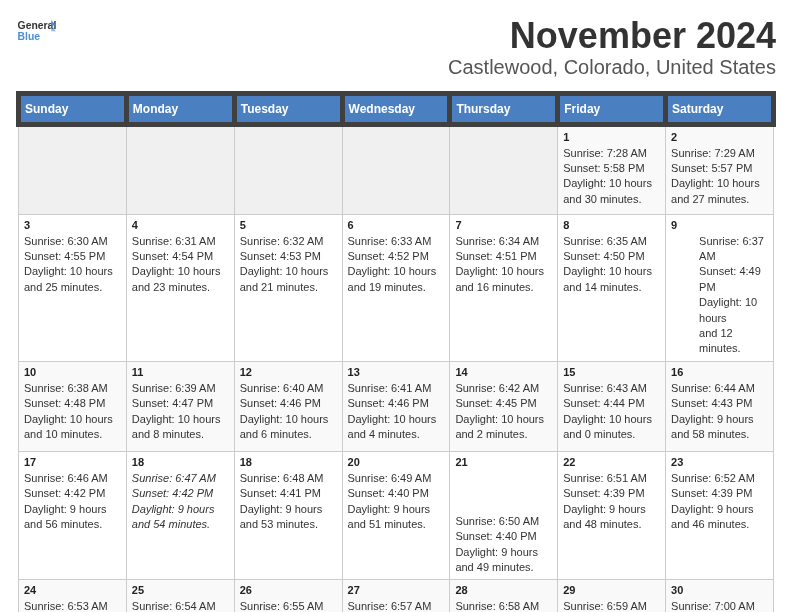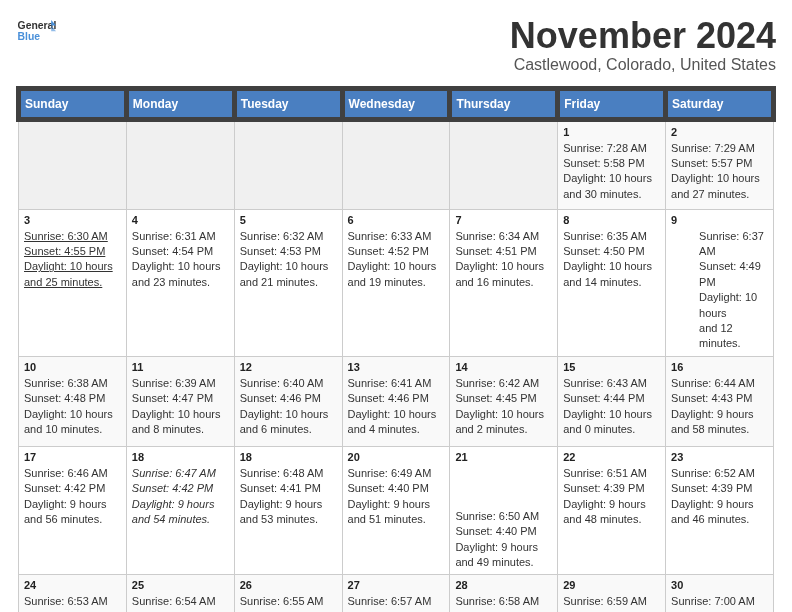--- a/index.html
+++ b/index.html
@@ -29,21 +29,21 @@
     .title-block {
       text-align: right;
     }
     .month-title {
       font-size: 36px;
       font-weight: bold;
       color: #333;
       line-height: 1.1;
     }
     .location {
-      font-size: 16px;
+      font-size: 20px;
       color: #555;
     }
     table {
       width: 100%;
       border-collapse: collapse;
       table-layout: fixed;
     }
     thead tr th {
       background-color: #4a7fc1;
       color: #fff;
@@ -128,21 +128,21 @@
           <span class="day-number">2</span>
           <div class="day-info" style="white-space: pre-line;">Sunrise: 7:29 AM
 Sunset: 5:57 PM
 Daylight: 10 hours
 and 27 minutes.</div>
         </td>
       </tr>
       <tr>
         <td>
           <span class="day-number">3</span>
-          <div class="day-info" style="white-space: pre-line; text-decoration: underline;">Sunrise: 6:30 AM
+          <div class="day-info" style="white-space: pre-line;">Sunrise: 6:30 AM
 Sunset: 4:55 PM
 Daylight: 10 hours
 and 25 minutes.</div>
         </td>
         <td>
           <span class="day-number">4</span>
           <div class="day-info" style="white-space: pre-line;">Sunrise: 6:31 AM
 Sunset: 4:54 PM
 Daylight: 10 hours
 and 23 minutes.</div>

